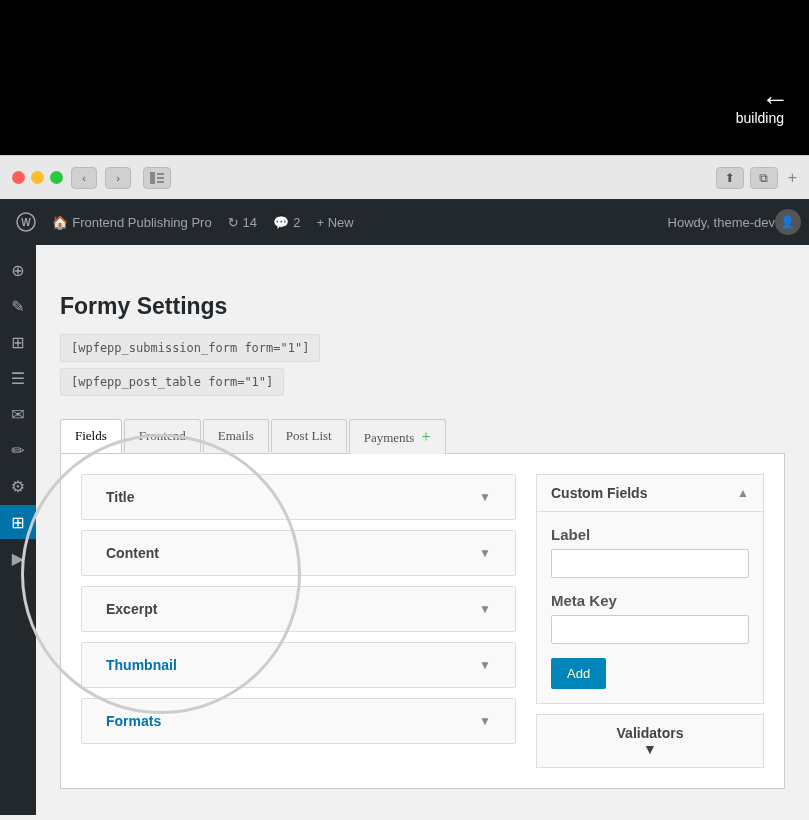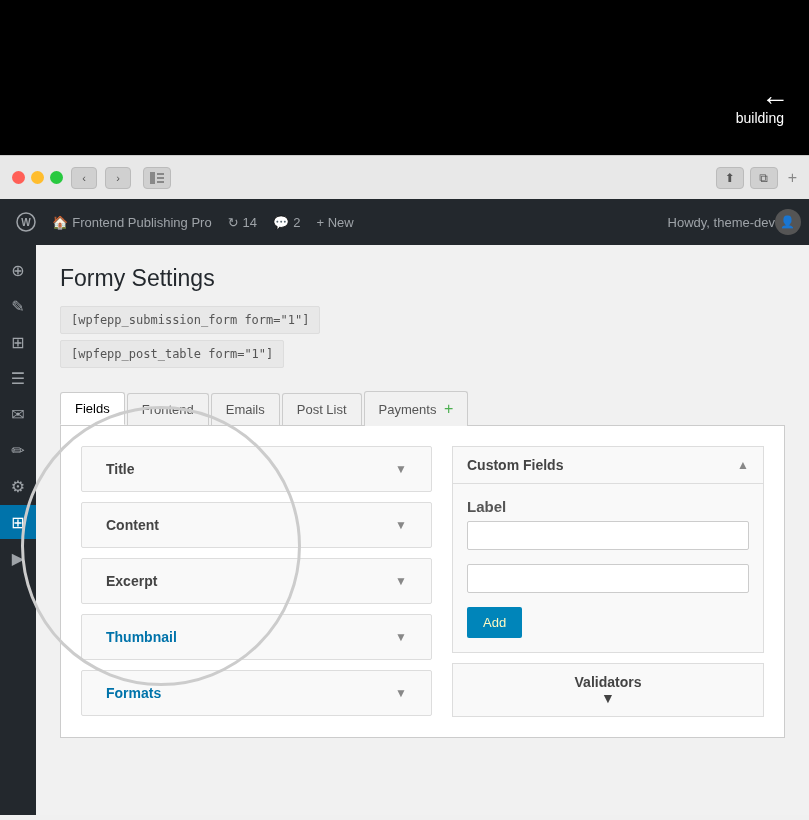--- a/index.html
+++ b/index.html
@@ -201,44 +201,46 @@
 
     
     .wp-content {
       flex: 1;
       padding: 20px 24px;
       background: #f1f1f1;
     }
 
     .page-title {
       font-size: 23px;
-      font-weight: 400;
+      font-weight: 700;
       color: #23282d;
       margin-bottom: 14px;
+      margin-top: 28px;
     }
 
     .shortcode-box {
       background: #e8e8e8;
       border: 1px solid #ddd;
       padding: 6px 10px;
       font-size: 12px;
       font-family: monospace;
       color: #555;
       display: inline-block;
       margin-bottom: 6px;
       border-radius: 2px;
     }
 
     
     .tabs-container {
       margin-top: 16px;
       border-bottom: 1px solid #ccc;
       display: flex;
       gap: 2px;
-      align-items: center;
+      align-items: flex-start;
+      font-family: Liberation Serif, serif;
     }
     .tab {
       padding: 8px 14px;
       font-size: 13px;
       background: #f1f1f1;
       border: 1px solid #ccc;
       border-bottom: none;
       cursor: pointer;
       color: #555;
       border-radius: 3px 3px 0 0;
@@ -303,21 +305,21 @@
       width: 280px;
       height: 280px;
       border: 3px solid #ccc;
       border-radius: 50%;
       pointer-events: none;
       z-index: 10;
     }
 
     
     .right-panel {
-      width: 312px;
+      width: 228px;
       display: flex;
       flex-direction: column;
       gap: 10px;
     }
 
     .panel-section {
       background: #f9f9f9;
       border: 1px solid #ddd;
     }
     .panel-section-header {
@@ -537,20 +539,21 @@
       <div class="right-panel">
 
         <div class="panel-section">
           <div class="panel-section-header">
             <span>Custom Fields</span>
             <span class="chevron-icon">▲</span>
           </div>
           <div class="panel-section-body">
             <label class="form-label">Label</label>
             <input class="form-input" type="text" placeholder="" style="">
+            <label class="form-label">Meta Key</label>
             <input class="form-input" type="text" placeholder="" style="">
             <button class="btn-add">Add</button>
           </div>
         </div>
 
         <div class="validators-header">
           <span>Validators</span>
           <span class="chevron-icon">▼</span>
         </div>
       </div>

